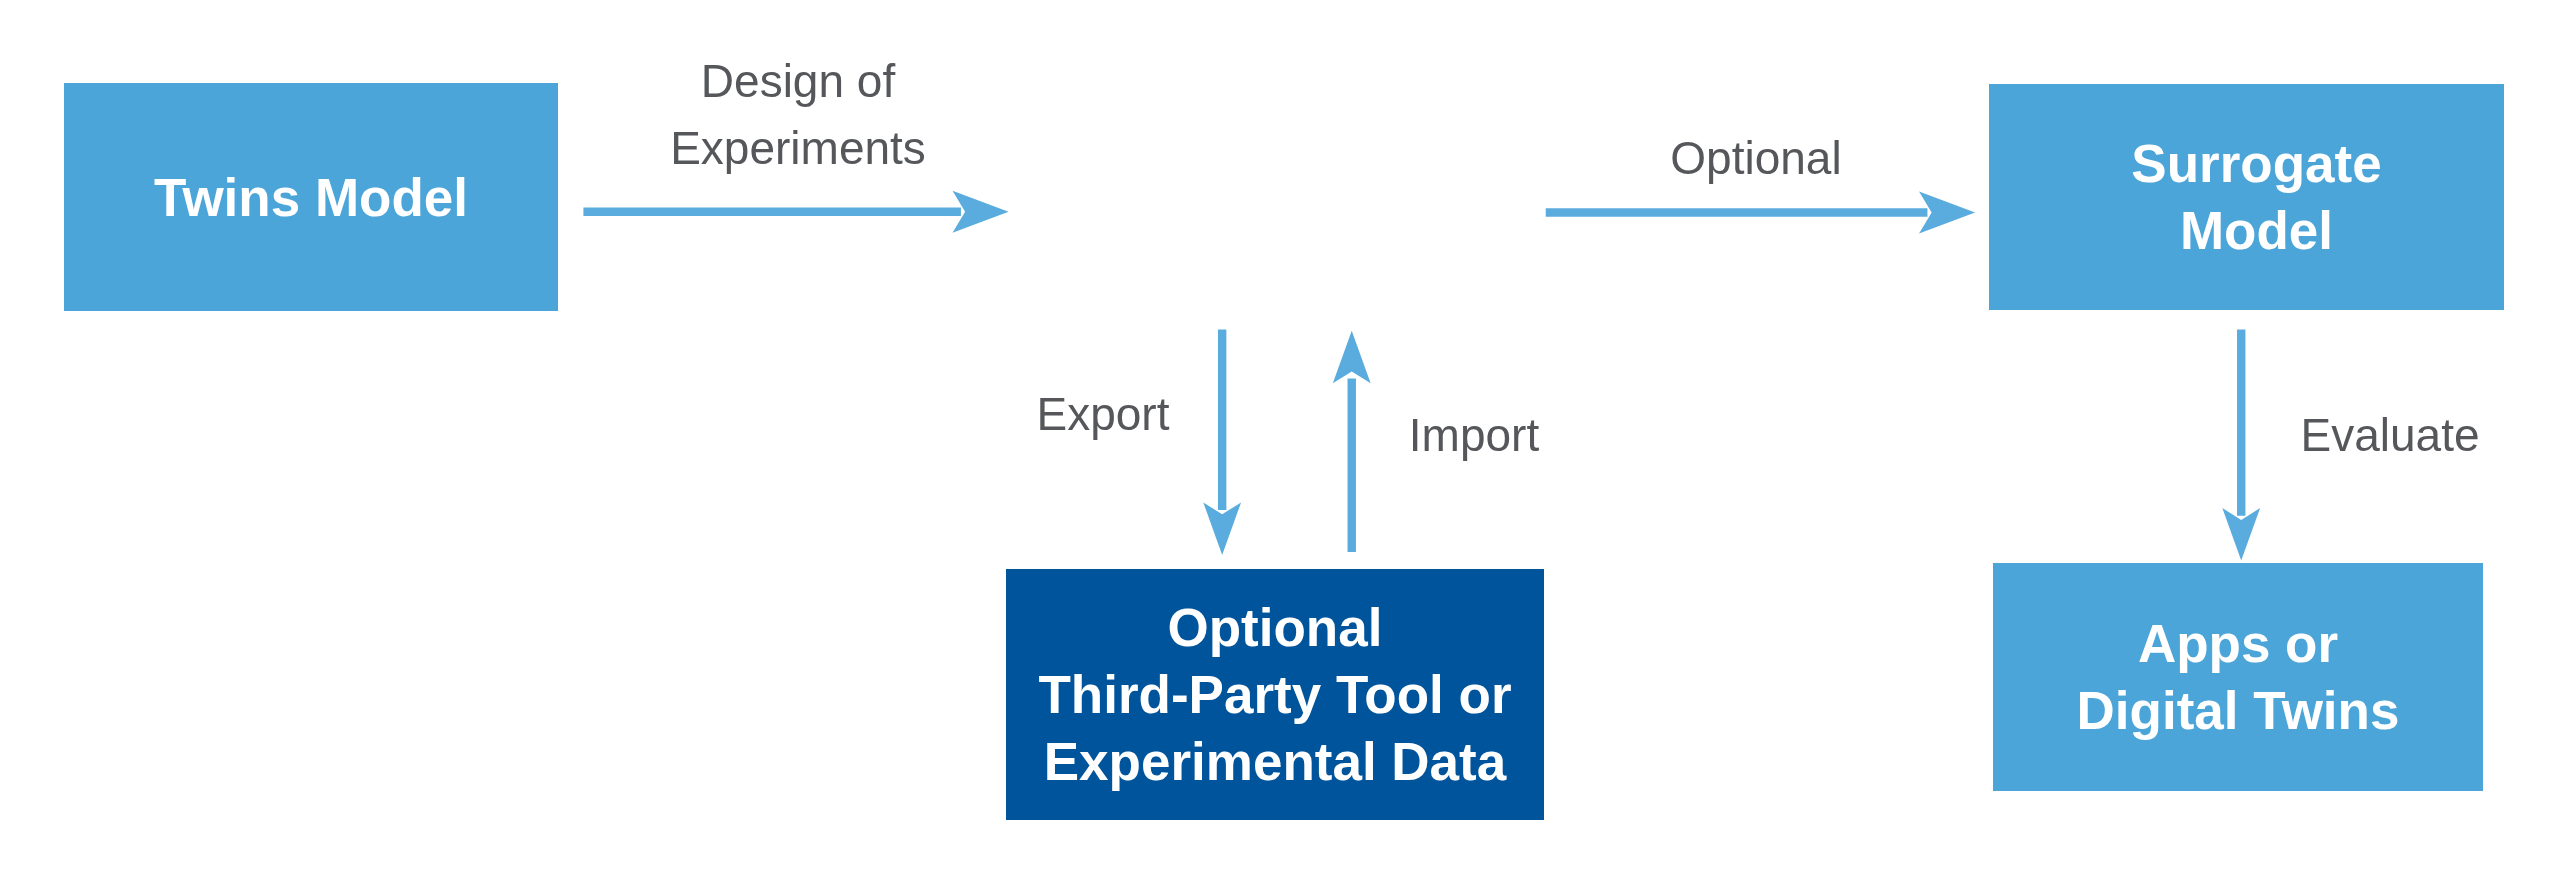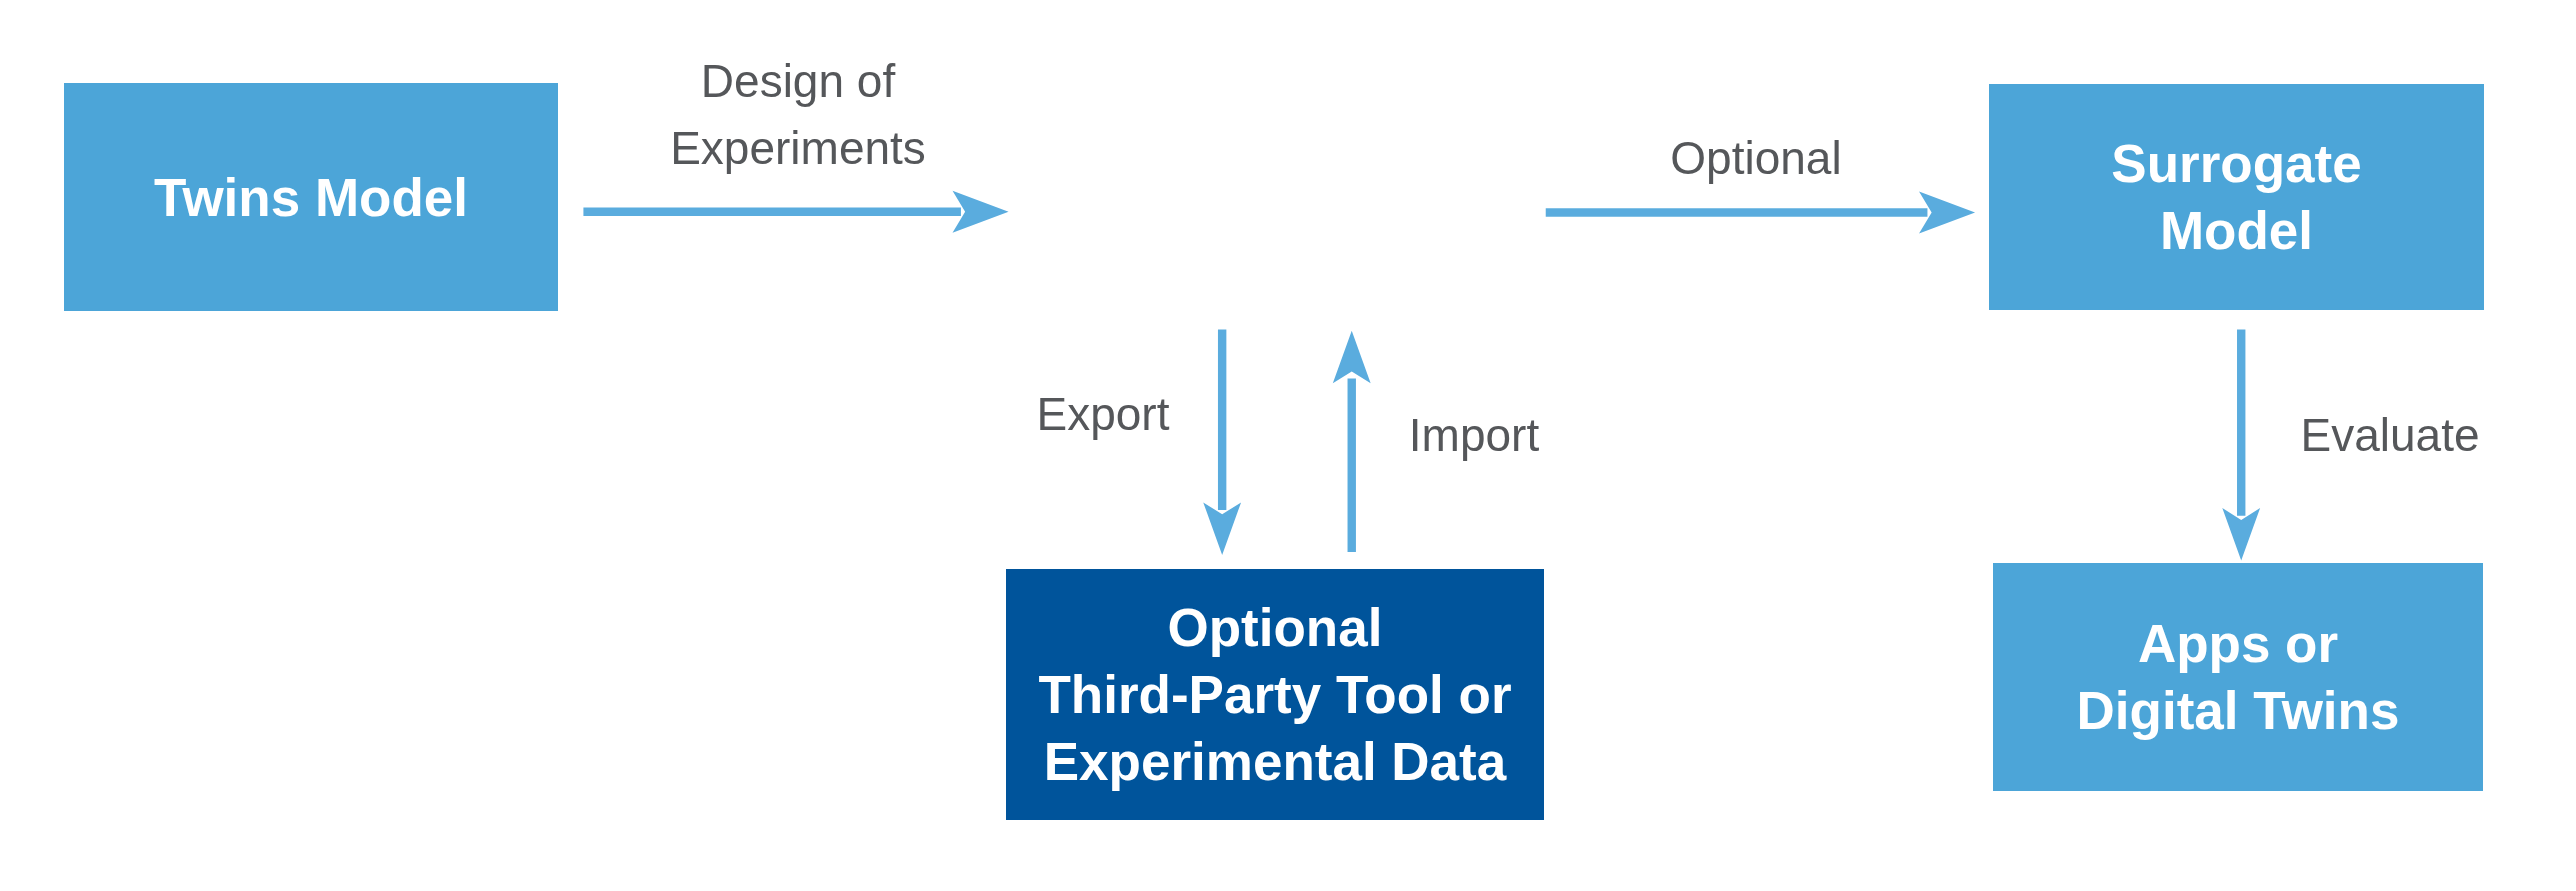--- a/index.html
+++ b/index.html
@@ -26,21 +26,21 @@
     font-weight:bold;
     font-size:53px;
     line-height:67px;
     white-space:pre-line;
   }
   .node.light{background:var(--box-light);}
   .node.dark{background:var(--box-dark);}
 
   #node-full-model      {left:64px;  top:83px; width:494px; height:228px;}
   #node-design-data-table{left:1028px;top:84px; width:493px; height:228px;}
-  #node-surrogate-model {left:1989px;top:84px; width:495px; height:226px;}
+  #node-surrogate-model {left:1989px;top:84px; width:495px; height:226px;padding-left:20px;}
   #node-third-party     {left:1006px;top:569px; width:538px; height:251px;}
   #node-apps            {left:1993px;top:563px; width:490px; height:228px;}
 
   .edge-label{
     position:absolute;
     color:var(--label-gray);
     font-size:46px;
     line-height:67px;
     text-align:center;
     white-space:pre-line;

